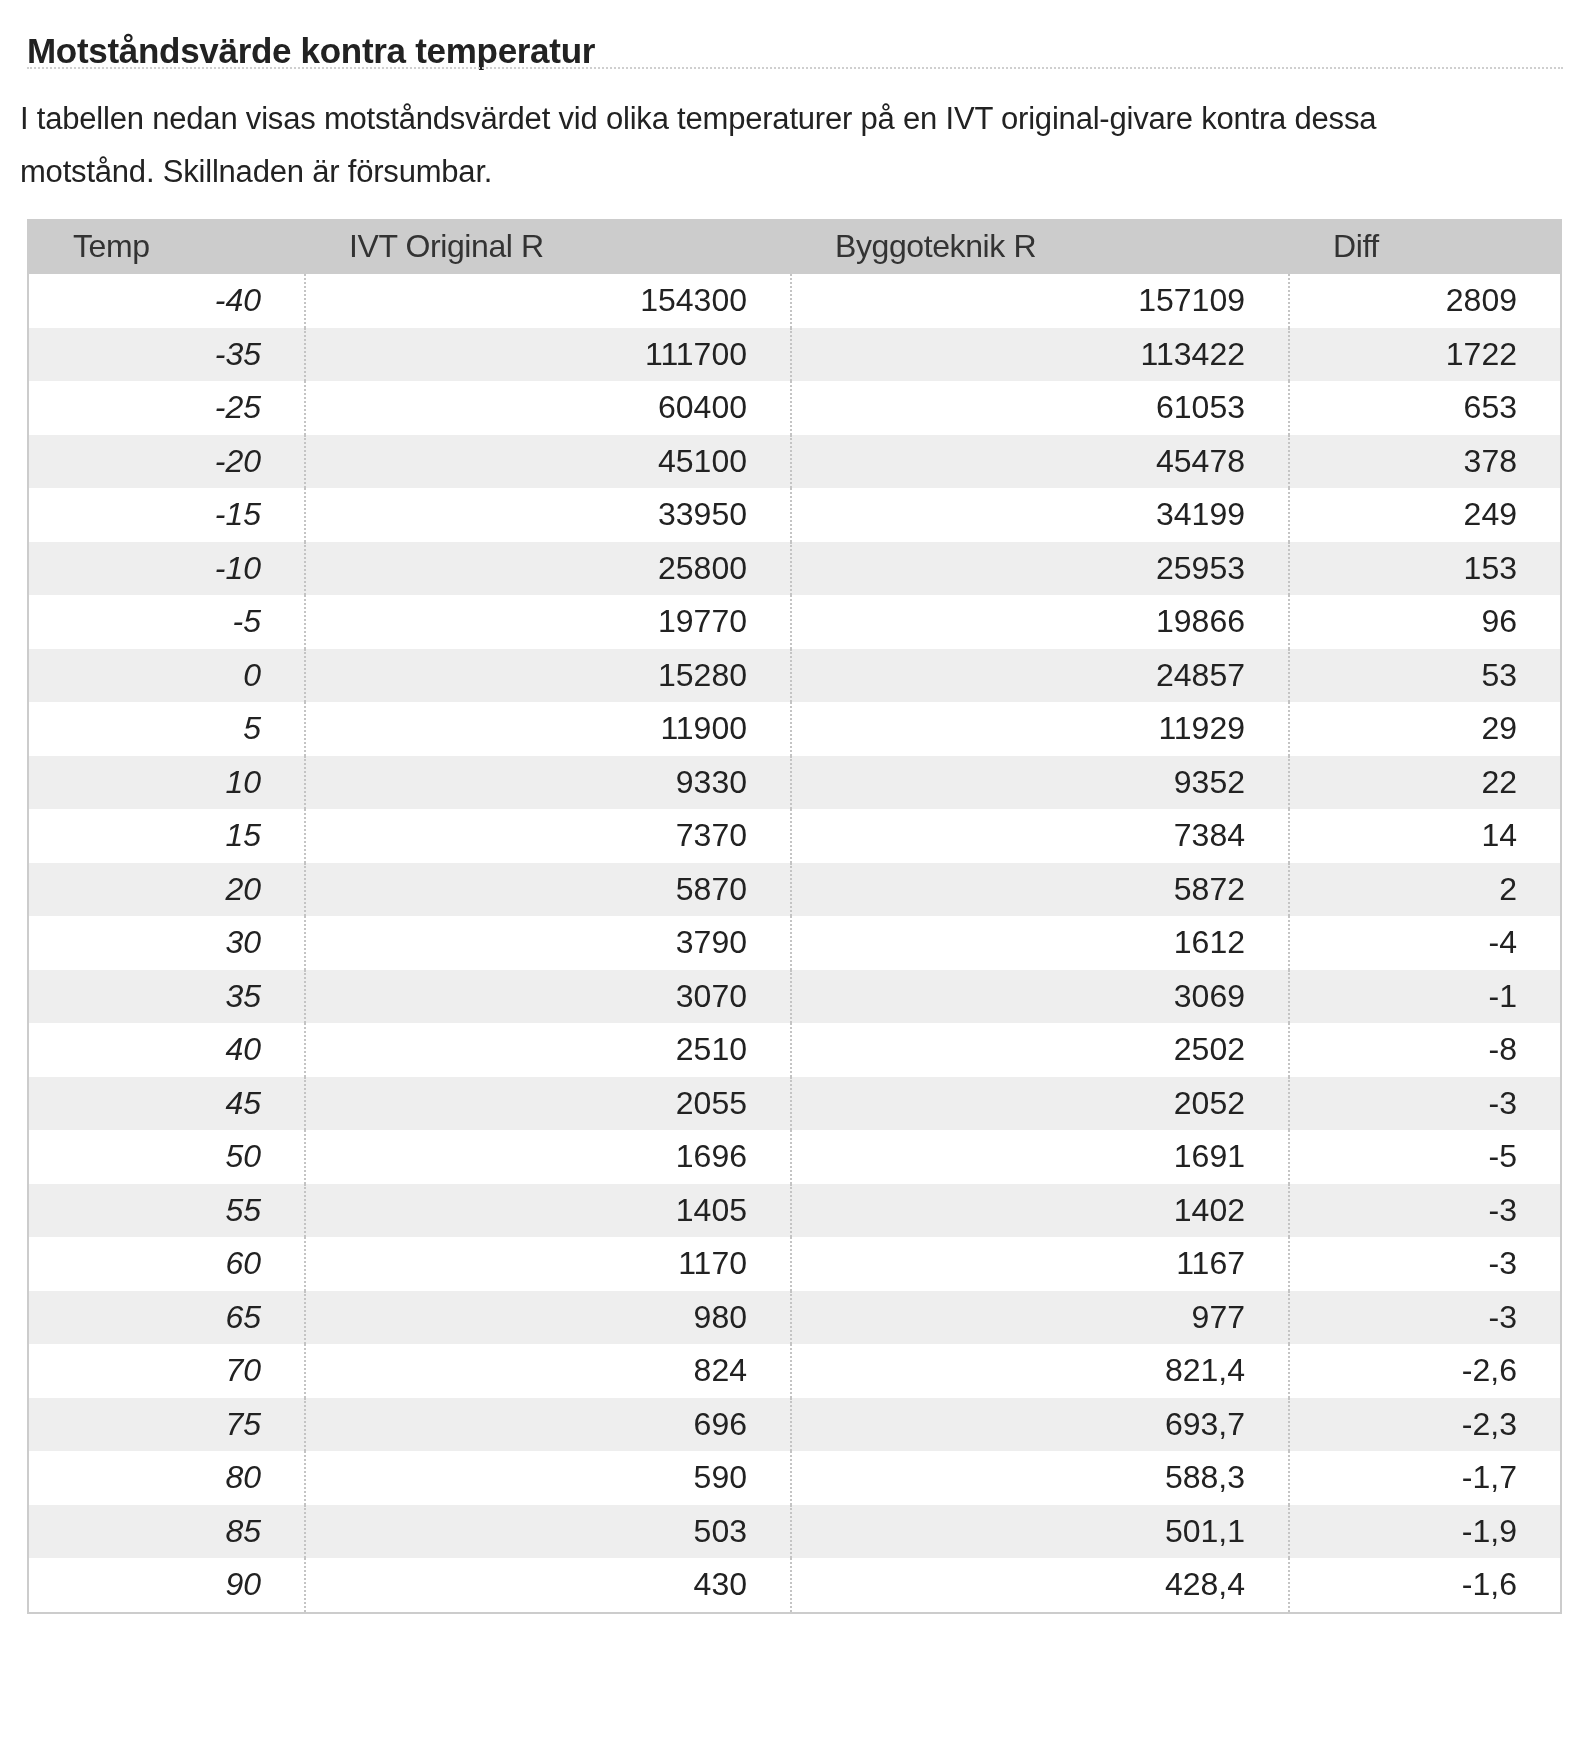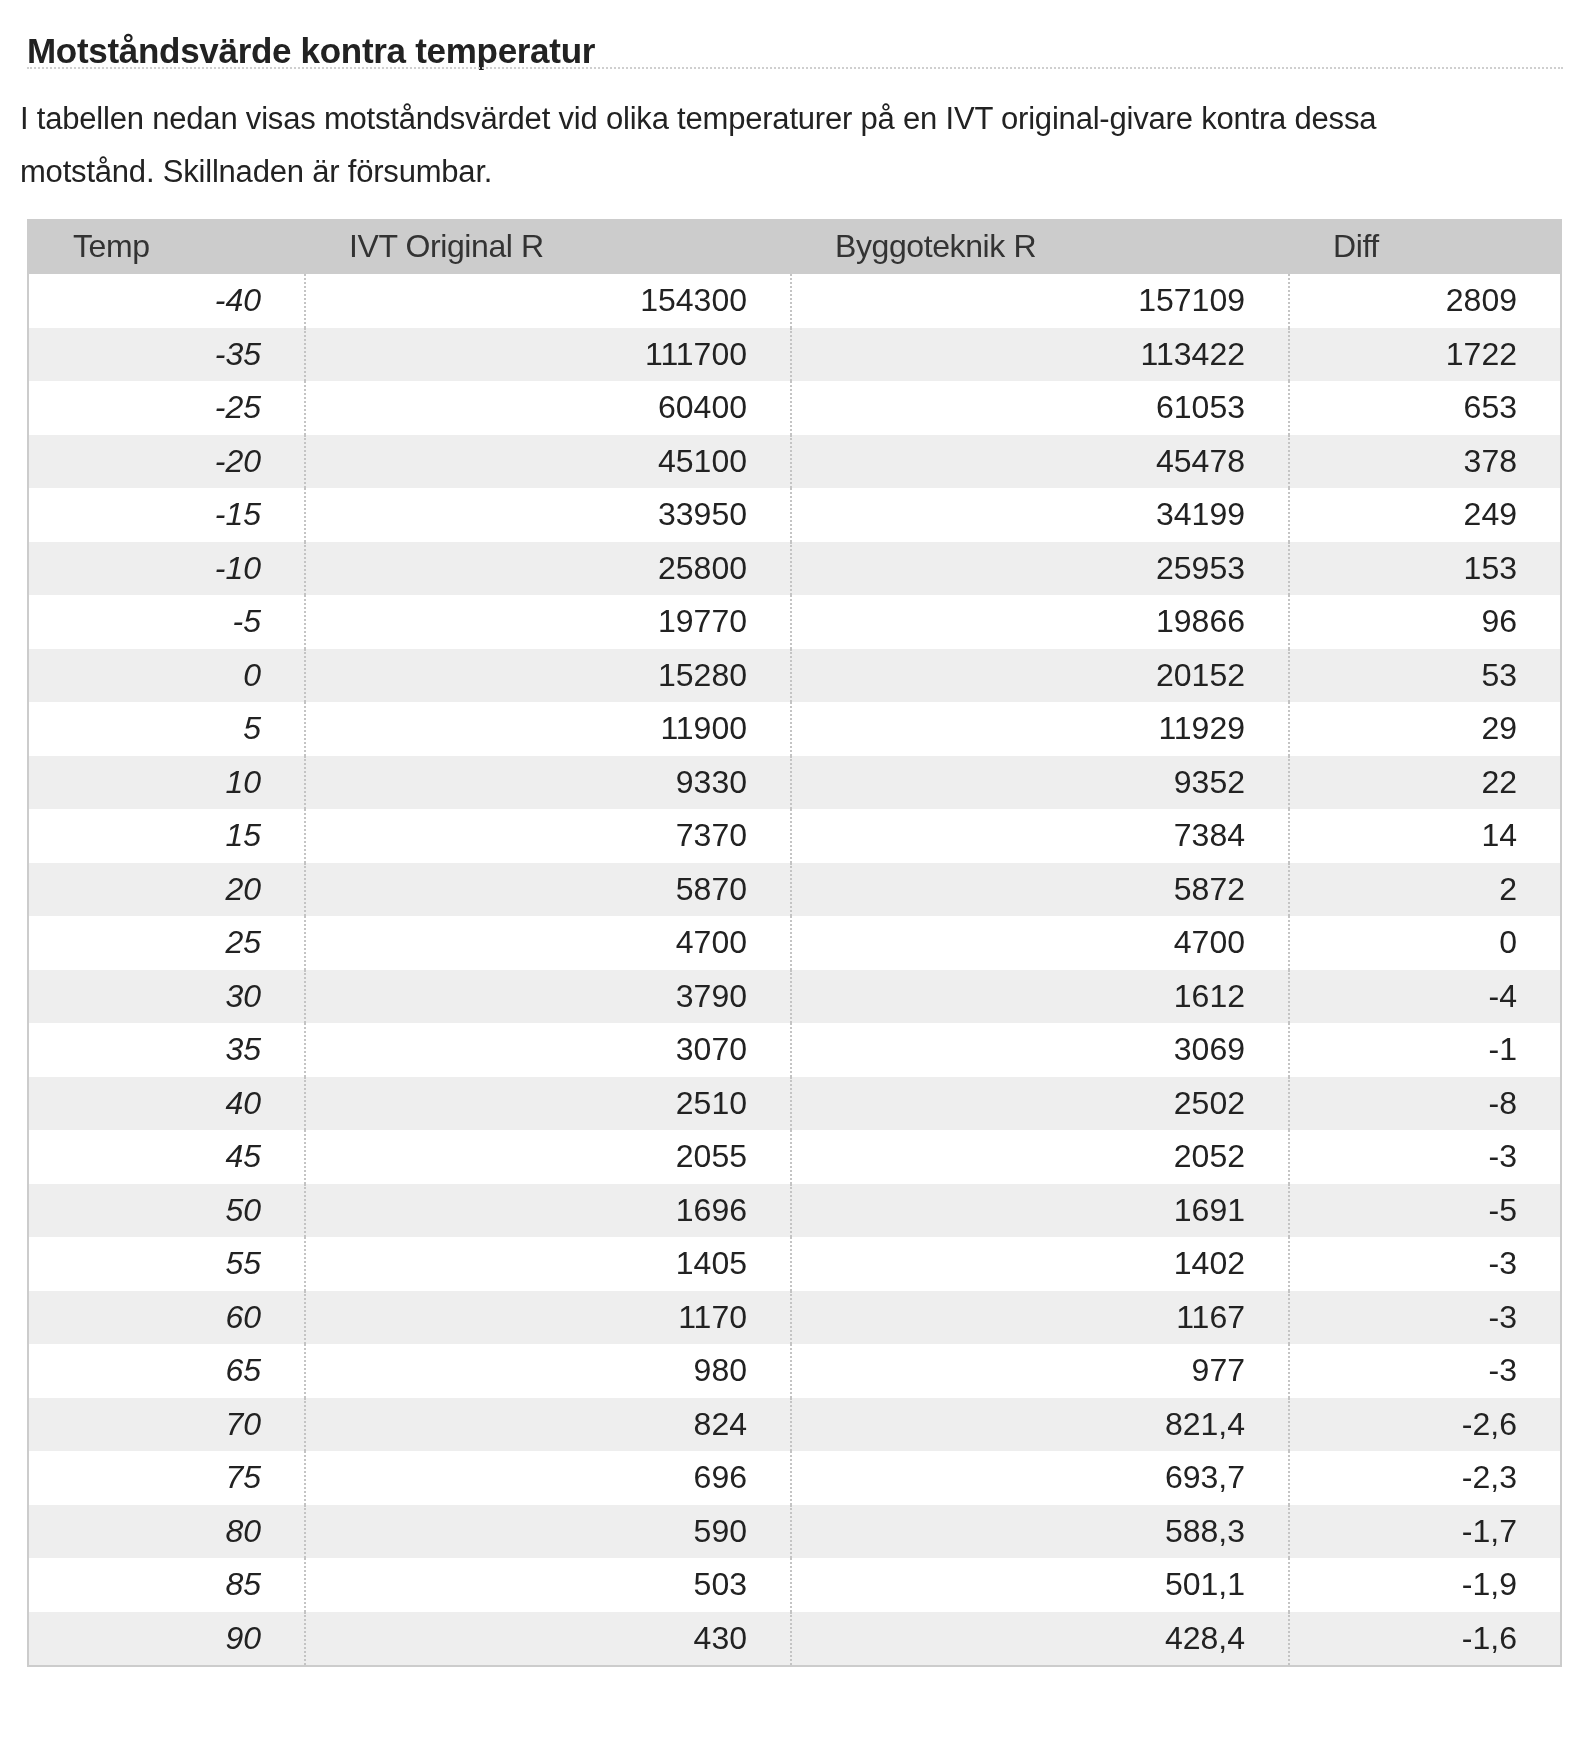--- a/index.html
+++ b/index.html
@@ -113,21 +113,21 @@
         </tr>
         <tr>
           <td>-5</td>
           <td>19770</td>
           <td>19866</td>
           <td>96</td>
         </tr>
         <tr>
           <td>0</td>
           <td>15280</td>
-          <td>20152</td>
+          <td>24857</td>
           <td>53</td>
         </tr>
         <tr>
           <td>5</td>
           <td>11900</td>
           <td>11929</td>
           <td>29</td>
         </tr>
         <tr>
           <td>10</td>
@@ -141,26 +141,20 @@
           <td>7384</td>
           <td>14</td>
         </tr>
         <tr>
           <td>20</td>
           <td>5870</td>
           <td>5872</td>
           <td>2</td>
         </tr>
         <tr>
-          <td>25</td>
-          <td>4700</td>
-          <td>4700</td>
-          <td>0</td>
-        </tr>
-        <tr>
           <td>30</td>
           <td>3790</td>
           <td>1612</td>
           <td>-4</td>
         </tr>
         <tr>
           <td>35</td>
           <td>3070</td>
           <td>3069</td>
           <td>-1</td>

